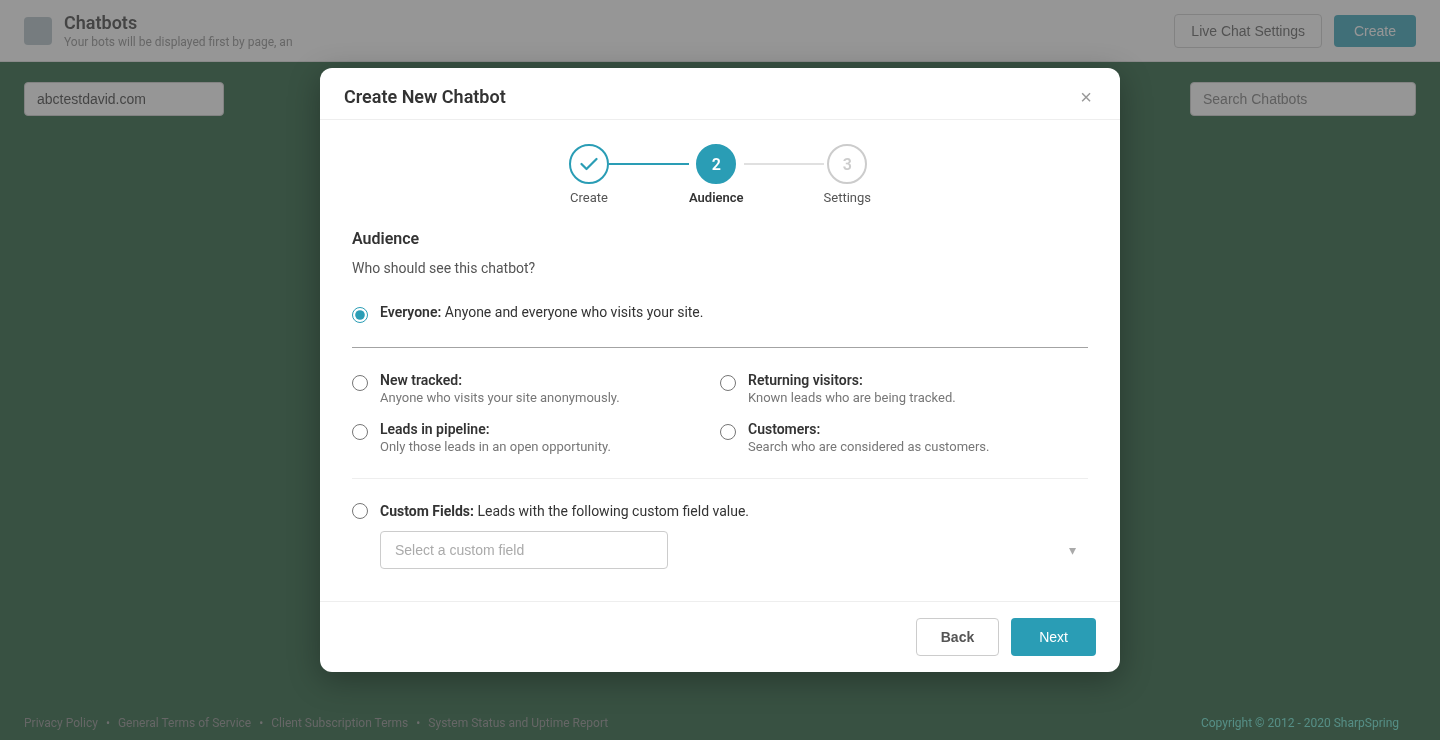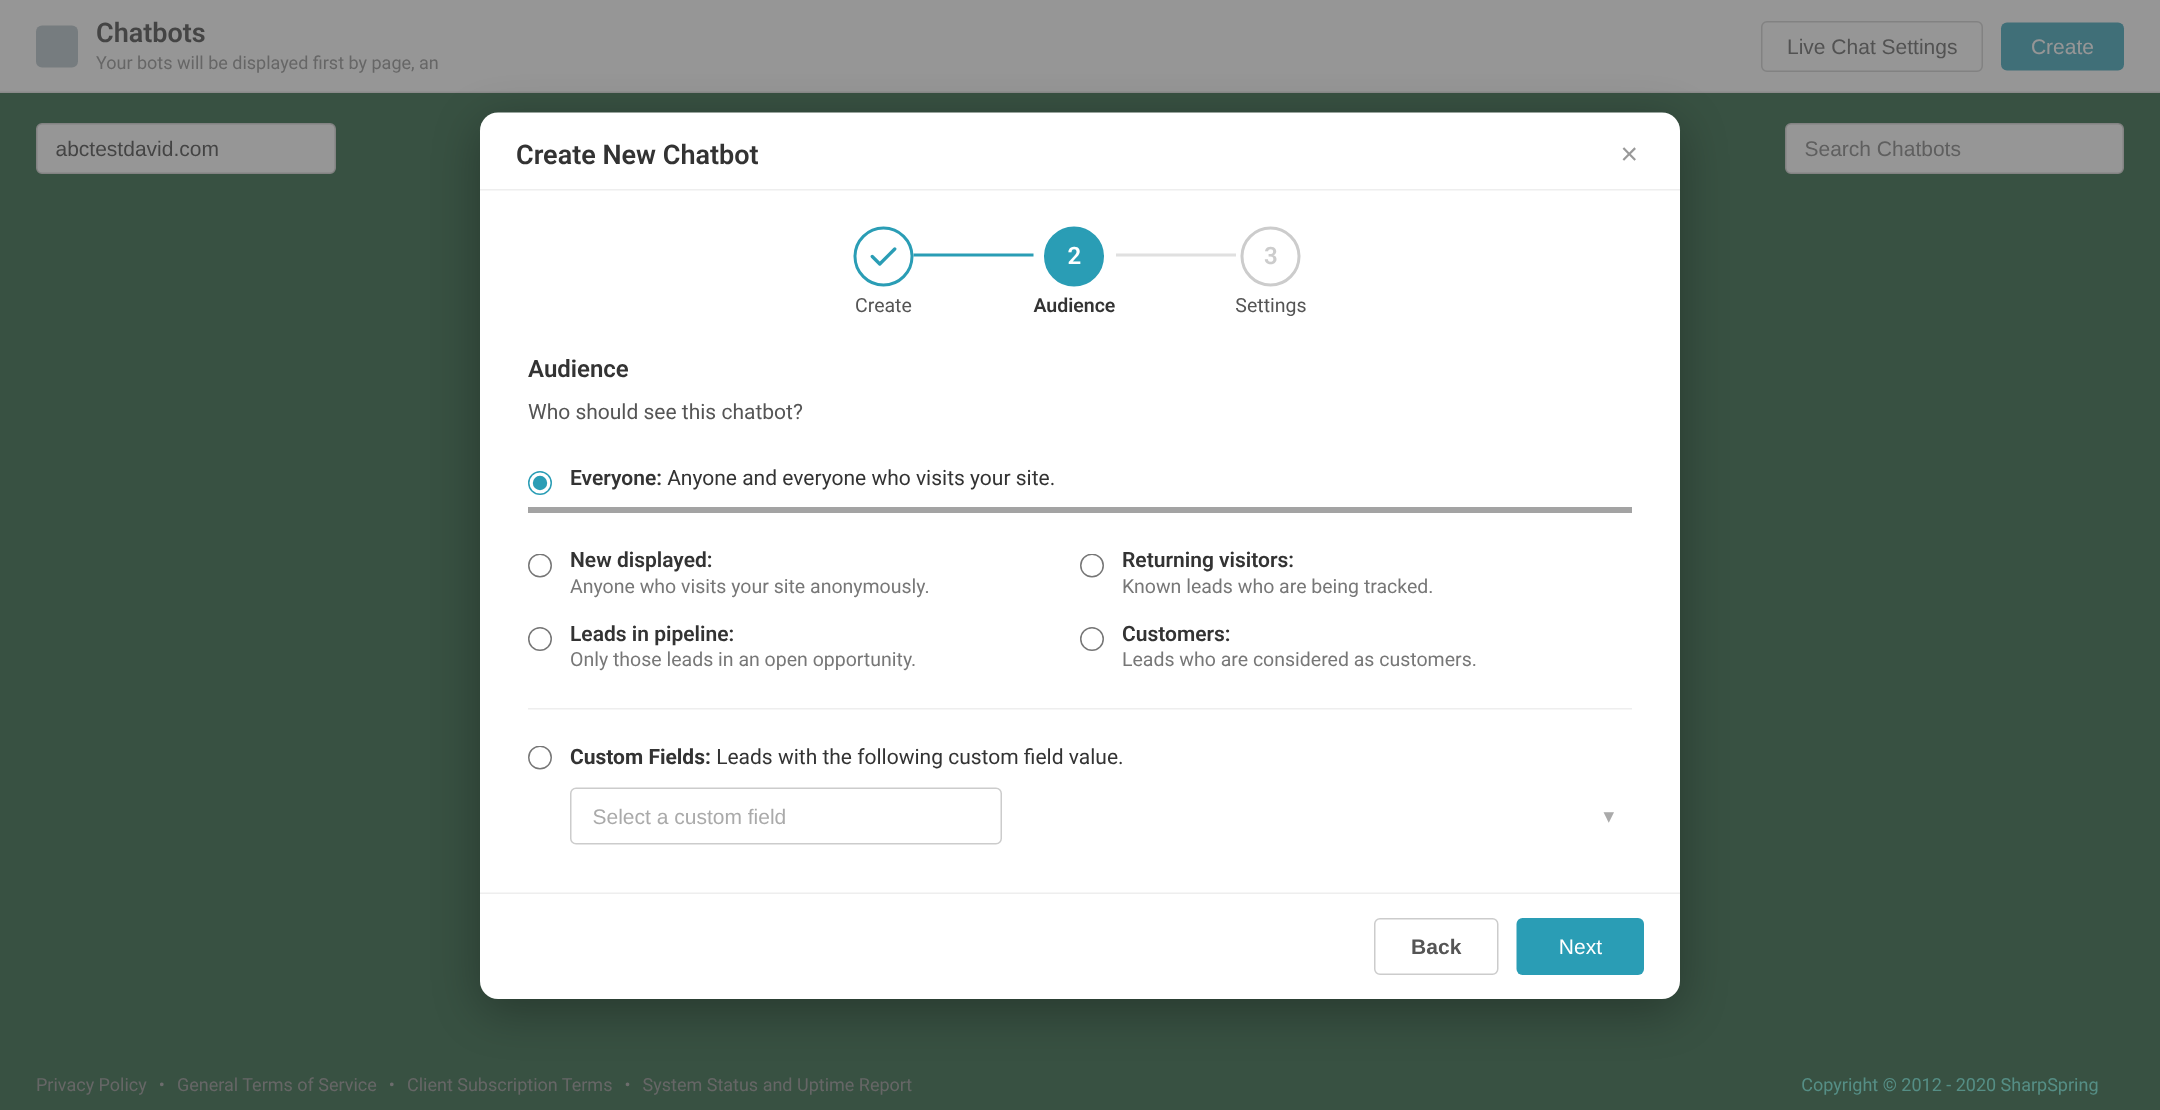--- a/index.html
+++ b/index.html
@@ -241,21 +241,22 @@
     }
 
     .audience-question {
       font-size: 14px;
       color: #555;
       margin-bottom: 20px;
     }
 
     
     .radio-section {
-      border-bottom: 4px solid #a3a3a3;
+      border-bottom: 1px solid #a3a3a3;
+      padding-bottom: 16px;
       margin-bottom: 16px;
     }
 
     .radio-option {
       display: flex;
       align-items: flex-start;
       gap: 12px;
       padding: 8px 0;
     }
 
@@ -501,21 +502,21 @@
             </span>
           </div>
         </div>
       </div>
 
       <div class="radio-grid">
         <div class="radio-grid-item">
           <input type="radio" name="audience" id="new_visitors" style="">
           <div class="radio-option-content">
             <span class="radio-option-label">
-              <strong>New displayed:</strong>
+              <strong>New tracked:</strong>
             </span>
             <span class="radio-option-desc">Anyone who visits your site anonymously.</span>
           </div>
         </div>
         <div class="radio-grid-item">
           <input type="radio" name="audience" id="returning_visitors" style="">
           <div class="radio-option-content">
             <span class="radio-option-label">
               <strong>Returning visitors:</strong>
             </span>
@@ -530,21 +531,21 @@
             </span>
             <span class="radio-option-desc">Only those leads in an open opportunity.</span>
           </div>
         </div>
         <div class="radio-grid-item">
           <input type="radio" name="audience" id="customers" style="">
           <div class="radio-option-content">
             <span class="radio-option-label">
               <strong>Customers:</strong>
             </span>
-            <span class="radio-option-desc">Leads who are considered as customers.</span>
+            <span class="radio-option-desc">Search who are considered as customers.</span>
           </div>
         </div>
       </div>
 
       <div class="custom-field-section">
         <div class="custom-field-option">
           <input type="radio" name="audience" id="custom_fields" style="">
           <label for="custom_fields" style="font-size:14px;color:#333;cursor:pointer;">
             <strong>Custom Fields:</strong>
             <span> Leads with the following custom field value.</span>

